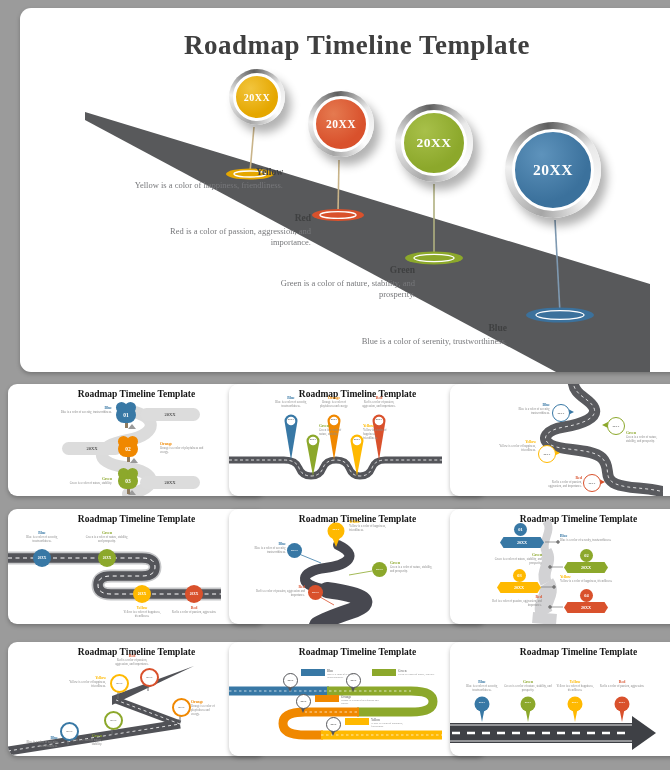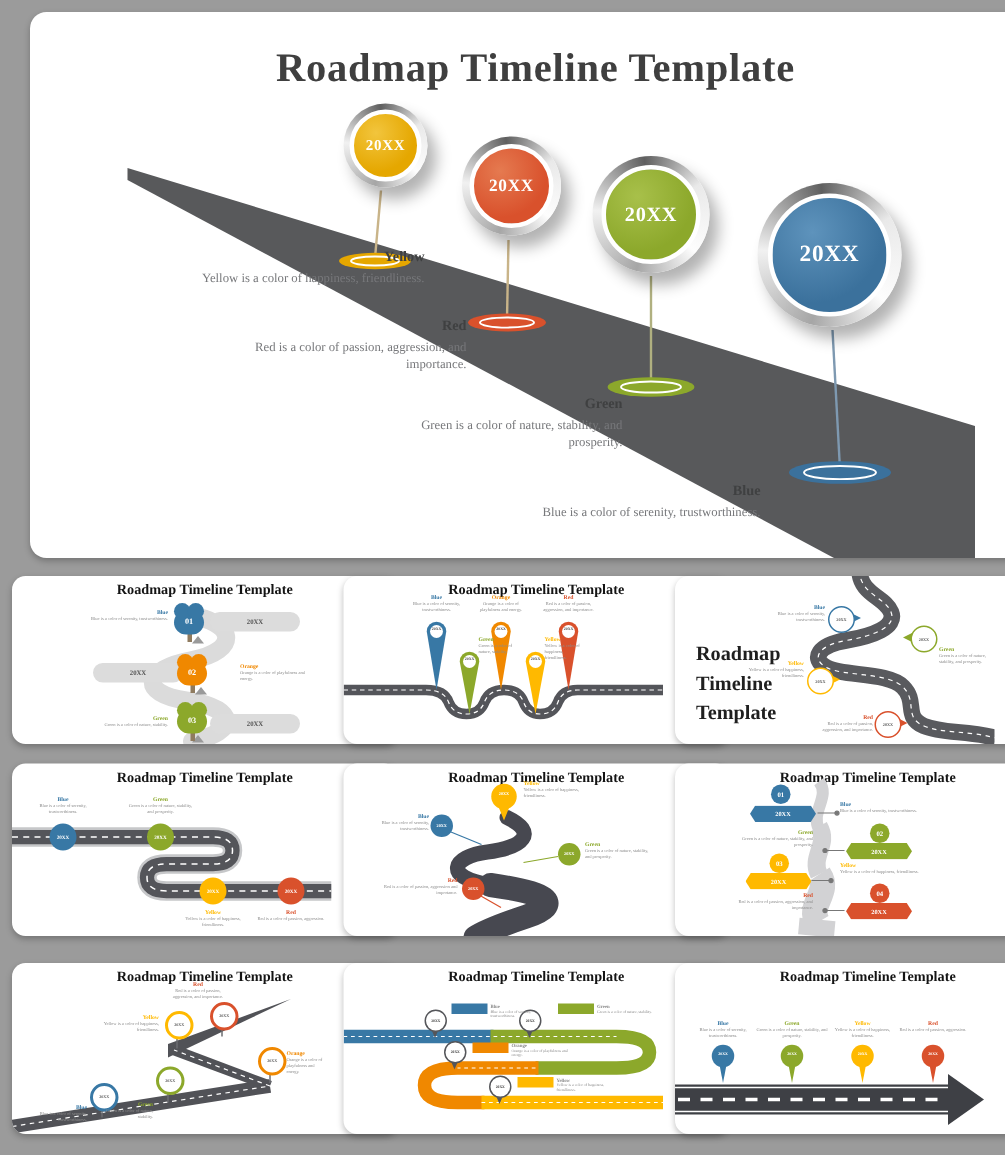--- a/index.html
+++ b/index.html
@@ -156,25 +156,20 @@
   <div class="yr" style="left:120px;top:54px;width:16px;font-size:2.6px;">20XX</div>
   <div class="yr" style="left:142px;top:34px;width:16px;font-size:2.6px;">20XX</div>
   <div class="tl" style="left:45px;top:12px;width:34px;text-align:center;"><b style="color:#3878A5;">Blue</b><span>Blue is a color of serenity, trustworthiness.</span></div>
   <div class="tl" style="left:90px;top:40px;width:26px;"><b style="color:#8CA82B;">Green</b><span>Green is a color of nature, stability.</span></div>
   <div class="tl" style="left:88px;top:12px;width:34px;text-align:center;"><b style="color:#F08800;">Orange</b><span>Orange is a color of playfulness and energy.</span></div>
   <div class="tl" style="left:134px;top:40px;width:26px;"><b style="color:#FFB900;">Yellow</b><span>Yellow is a color of happiness, friendliness.</span></div>
   <div class="tl" style="left:133px;top:12px;width:34px;text-align:center;"><b style="color:#D9512C;">Red</b><span>Red is a color of passion, aggression, and importance.</span></div>
 </section>
 
 <section class="slide" style="left:450px;top:384px;width:213px;height:112px;">
-  <div class="abs" style="left:14px;top:42px;font-weight:700;font-size:13.5px;line-height:1.45;color:#1F1F1F;">
-    <div>Roadmap</div>
-    <div>Timeline</div>
-    <div>Template</div>
-  </div>
   <svg class="layer" width="213" height="112" viewBox="0 0 213 112">
     <path d="M123,-4 C123,12 140,14 144,24 C148,34 132,40 114,43 C96,46 90,55 101,61 C112,67 142,64 152,74 C162,84 152,94 166,100 C178,105 195,103 214,108" fill="none" stroke="#595A5E" stroke-width="11"></path>
     <path d="M123,-4 C123,12 140,14 144,24 C148,34 132,40 114,43 C96,46 90,55 101,61 C112,67 142,64 152,74 C162,84 152,94 166,100 C178,105 195,103 214,108" fill="none" stroke="#fff" stroke-width="0.8" stroke-dasharray="3 3"></path>
     <polygon points="118,25 124,28 118,31" fill="#3878A5"></polygon>
     <polygon points="158,38 152,41 158,44" fill="#8CA82B"></polygon>
     <polygon points="104,66 110,69 104,72" fill="#FFB900"></polygon>
     <polygon points="149,95 155,98 149,101" fill="#D9512C"></polygon>
   </svg>
   <div class="ring" style="left:102px;top:20px;width:16px;height:16px;border:1.8px solid #3878A5;font-size:2.8px;">20XX</div>
   <div class="ring" style="left:157px;top:33px;width:16px;height:16px;border:1.8px solid #8CA82B;font-size:2.8px;">20XX</div>

